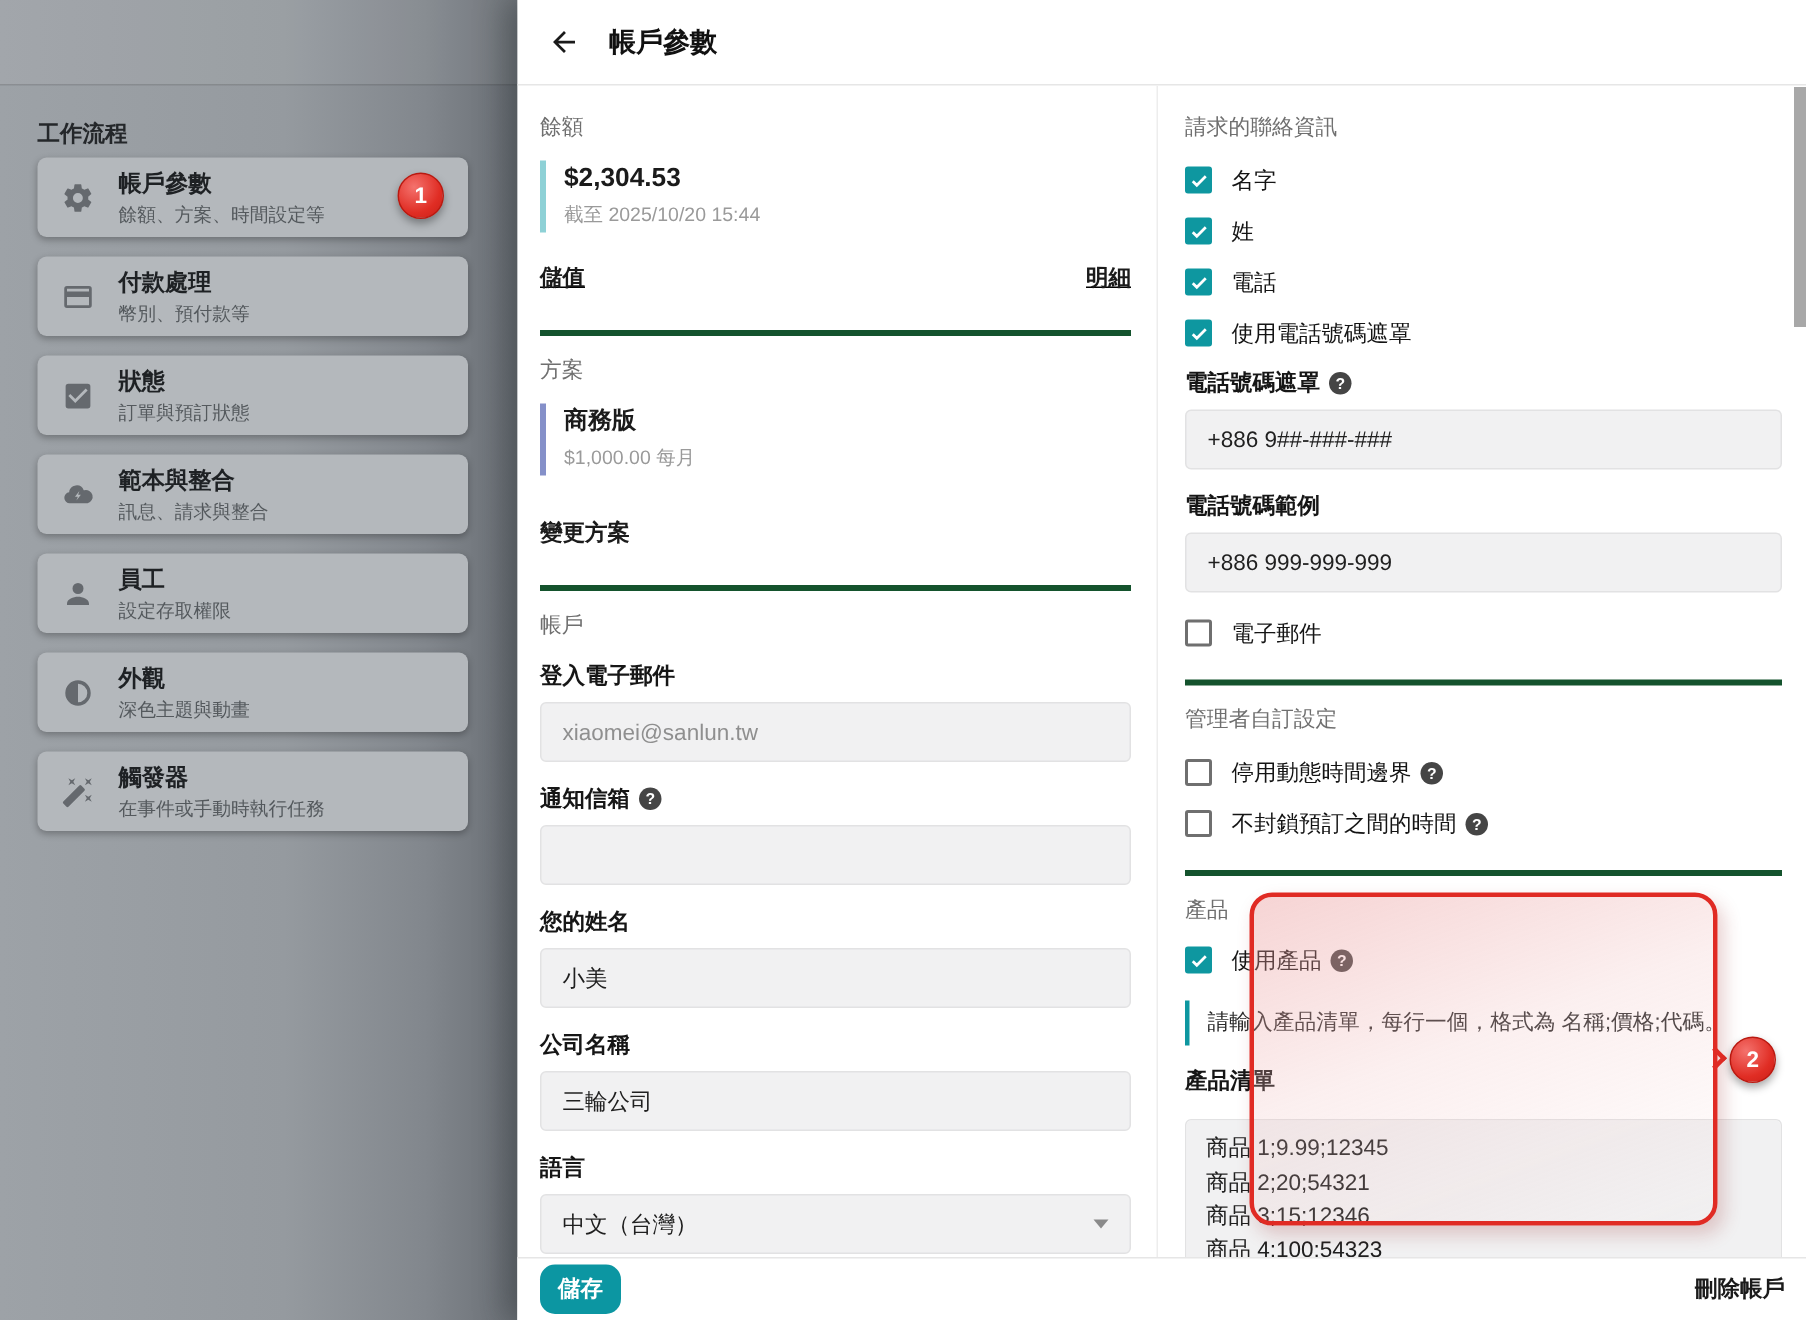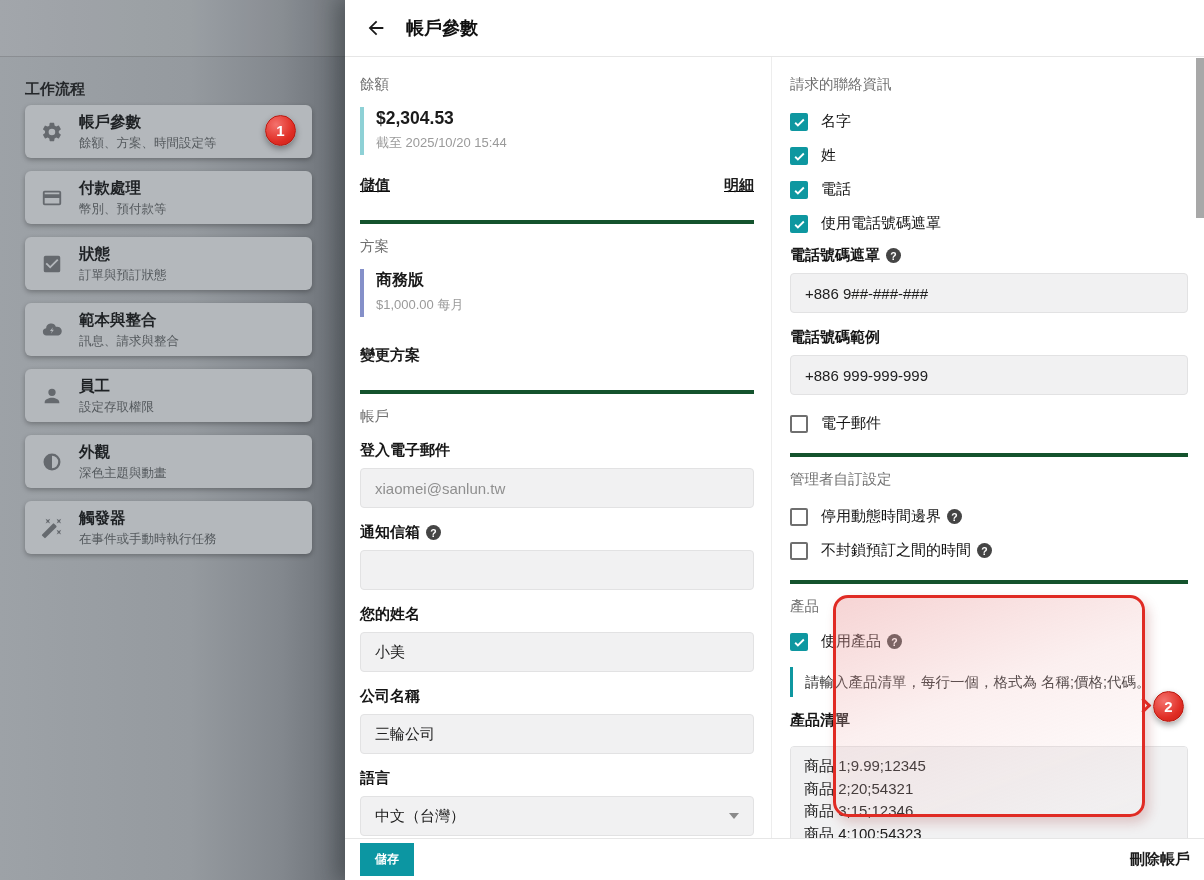--- a/index.html
+++ b/index.html
@@ -73,21 +73,21 @@
   .field-label { display:flex; align-items:center; gap:6px; font-size:15px; font-weight:bold; color:#161616; margin-bottom:8px; }
   .input {
     height:40px; background:#f1f1f2; border:1px solid #e2e2e3; border-radius:4px;
     display:flex; align-items:center; padding:0 14px; font-size:15px; color:#202020; cursor:text;
   }
   .input.disabled { color:#8f8f8f; }
   .input.select { cursor:pointer; justify-content:space-between; }
   .caret-down { width:0; height:0; border-left:5px solid transparent; border-right:5px solid transparent; border-top:6px solid #8a8a8a; }
 
   
-  .cb-row { display:flex; align-items:flex-end; gap:13px; height:20px; cursor:pointer; }
+  .cb-row { display:flex; align-items:flex-start; gap:13px; height:20px; cursor:pointer; }
   .cb-box { width:18px; height:18px; border-radius:2px; flex:0 0 18px; display:flex; align-items:center; justify-content:center; }
   .cb-box.checked { background:#0e97a0; }
   .cb-box.unchecked { background:#fff; border:2px solid #6f6f6f; }
   .cb-label { font-size:15px; color:#141414; display:flex; align-items:center; gap:6px; }
 
   .help-dot {
     width:15px; height:15px; border-radius:50%; background:#454545; color:#fff;
     font-size:10.5px; font-weight:bold; display:inline-flex; align-items:center; justify-content:center; cursor:pointer;
   }
 
@@ -102,22 +102,22 @@
     padding:8px 13px; font-size:15px; line-height:1.5; color:#202020; resize:none;
     font-family:"Liberation Sans", sans-serif;
   }
 
   
   .panel-footer {
     position:absolute; left:0; bottom:0; width:100%; height:42px; border-top:1px solid #e6e6e6;
     display:flex; align-items:center; justify-content:space-between; padding:0 14px 0 15px; background:#fff;
   }
   .save-btn {
-    min-width:54px; height:33px; background:#0c96a2; border:none; border-radius:0;
-    color:#fff; font-size:12px; font-weight:bold; padding:0 3px; cursor:pointer;
+    min-width:54px; height:33px; background:#0c96a2; border:none; border-radius:10px;
+    color:#fff; font-size:15px; font-weight:bold; padding:0 3px; cursor:pointer;
     font-family:"Liberation Sans", sans-serif;
   }
   .delete-link { font-size:15px; font-weight:bold; color:#1b1b1b; cursor:pointer; }
 
   
   .scroll-thumb { position:absolute; right:0; top:58px; width:8px; height:160px; background:#a8a8a8; z-index:40; cursor:grab; }
 
   
   .ann-rect {
     position:absolute; left:833px; top:595px; width:312px; height:222px;

